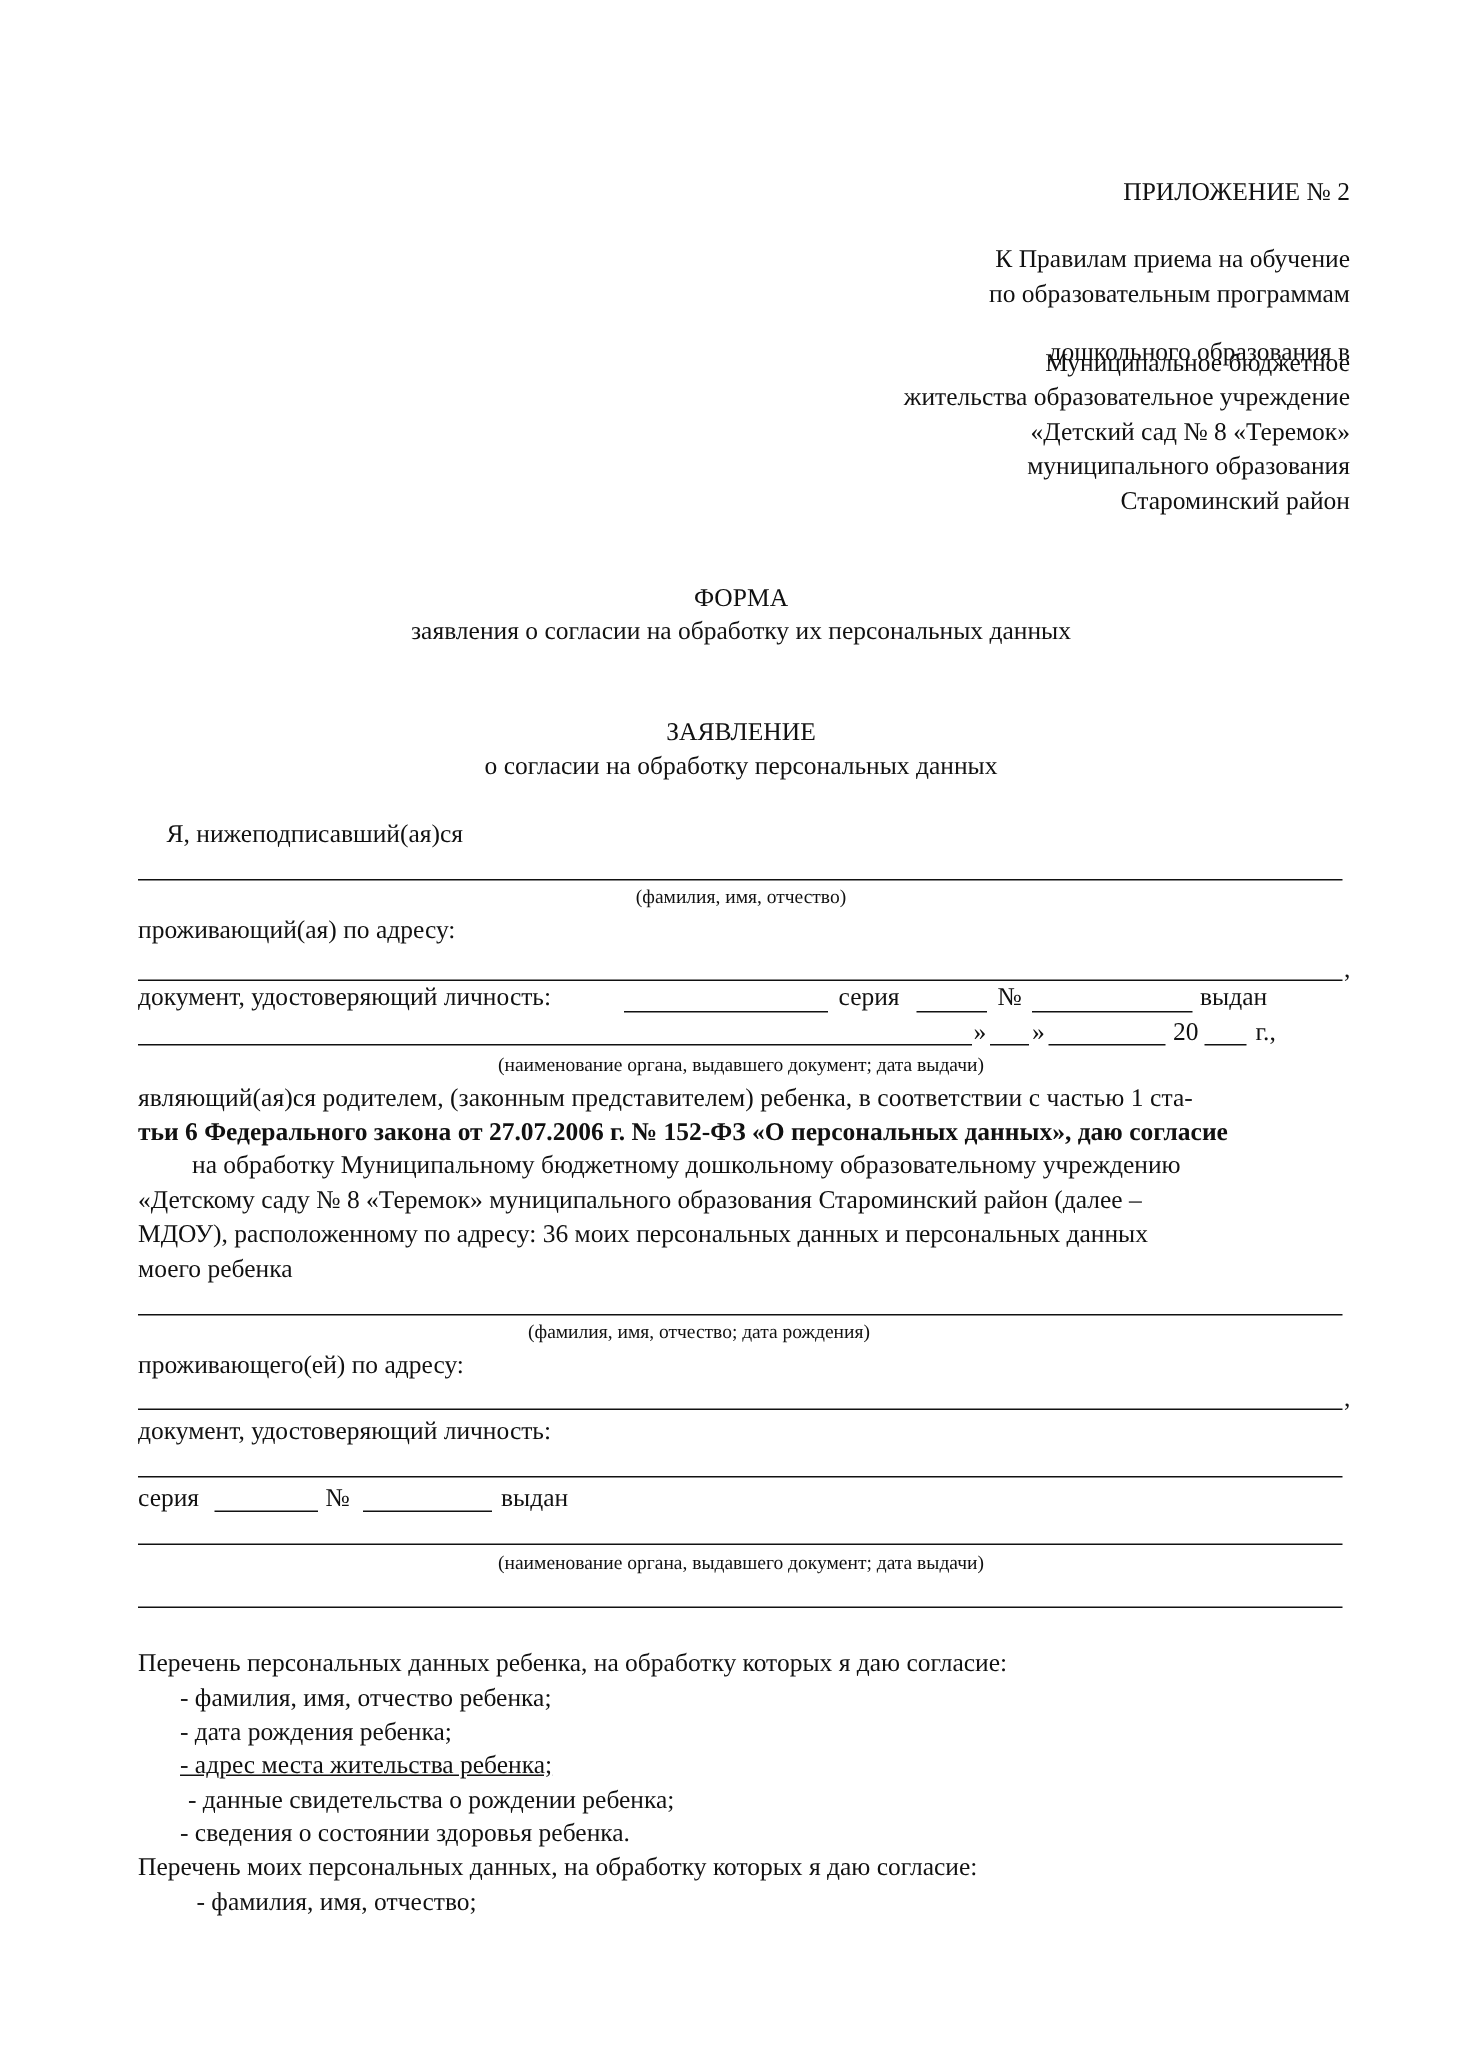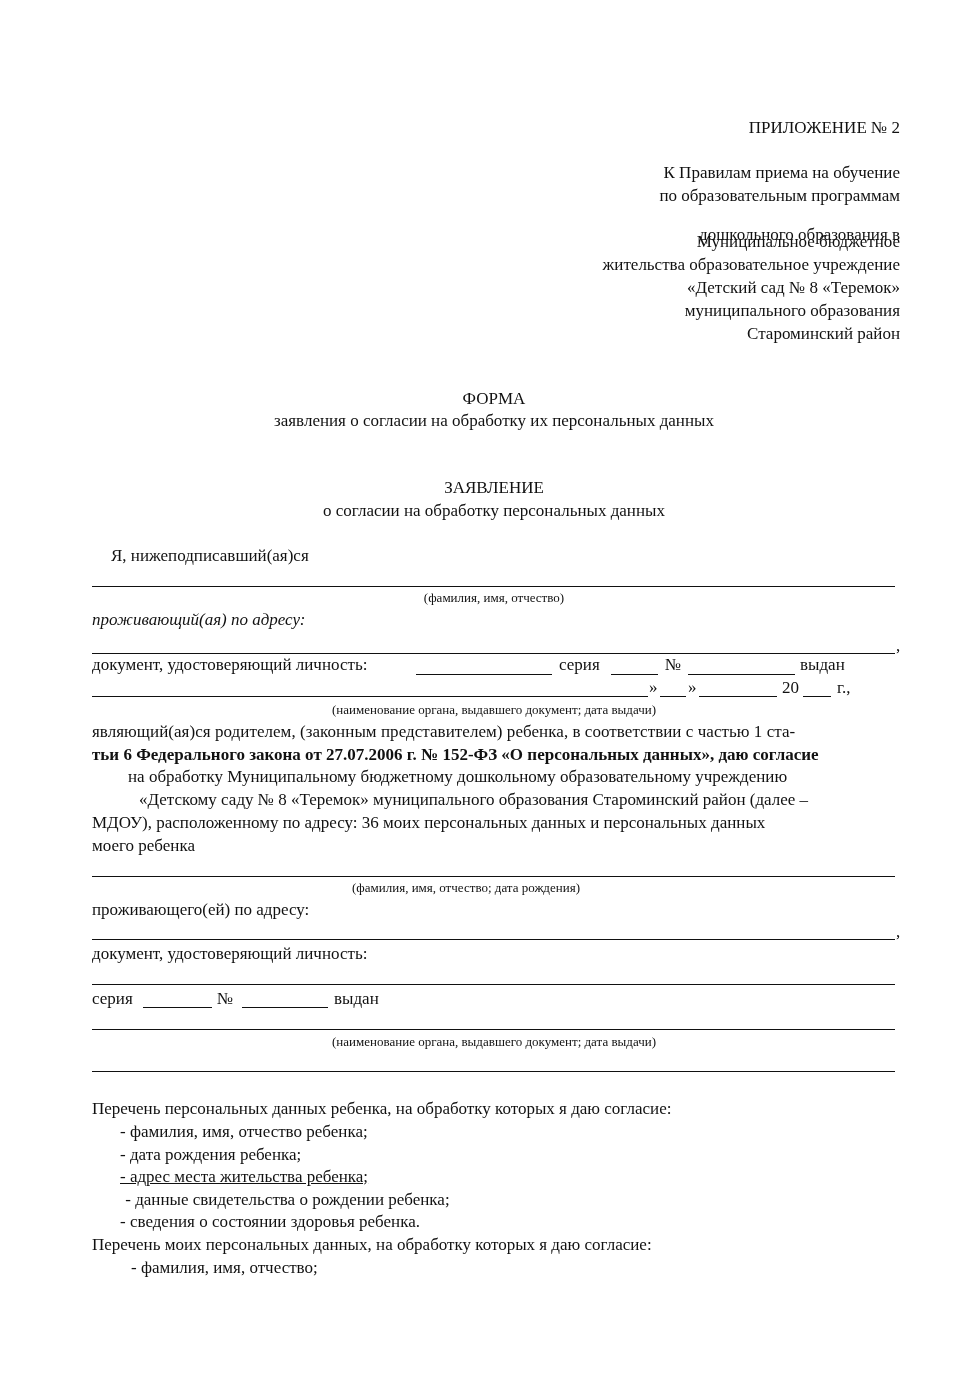--- a/index.html
+++ b/index.html
@@ -29,21 +29,21 @@
 <div class="t c" style="top:389px;">ФОРМА</div>
 <div class="t c" style="top:411px;">заявления о согласии на обработку их персональных данных</div>
 
 <div class="t c" style="top:478px;">ЗАЯВЛЕНИЕ</div>
 <div class="t c" style="top:501px;">о согласии на обработку персональных данных</div>
 
 <div class="t" style="left:111px; top:546px;">Я, нижеподписавший(ая)ся</div>
 <div class="line" style="left:92px; width:803px; top:586px;"></div>
 <div class="t small c" style="top:590px;">(фамилия, имя, отчество)</div>
 
-<div class="t" style="left:92px; top:610px;font-style:italic;">проживающий(ая) по адресу:</div>
+<div class="t" style="left:92px; top:610px;">проживающий(ая) по адресу:</div>
 <div class="line" style="left:92px; width:803px; top:653px;"></div>
 <div class="t" style="left:896px; top:636px;">,</div>
 
 <div class="t" style="left:92px; top:655px;">документ, удостоверяющий личность:</div>
 <div class="line" style="left:416px; width:136px; top:674px;"></div>
 <div class="t" style="left:559px; top:655px;">серия</div>
 <div class="line" style="left:611px; width:47px; top:674px;"></div>
 <div class="t" style="left:665px; top:655px;">№</div>
 <div class="line" style="left:688px; width:107px; top:674px;"></div>
 <div class="t" style="left:800px; top:655px;">выдан</div>
@@ -55,21 +55,21 @@
 <div class="line" style="left:699px; width:78px; top:696px;"></div>
 <div class="t" style="left:782px; top:678px;">20</div>
 <div class="line" style="left:803px; width:28px; top:696px;"></div>
 <div class="t" style="left:837px; top:678px;">г.,</div>
 <div class="t small c" style="top:702px;">(наименование органа, выдавшего документ; дата выдачи)</div>
 
 <div>
   <div class="t" style="left:92px; top:722px; letter-spacing:0.05px;">являющий(ая)ся родителем, (законным представителем) ребенка, в соответствии с частью 1 ста-</div>
   <div class="t" style="left:92px; top:745px;font-weight:bold;">тьи 6 Федерального закона от 27.07.2006 г. № 152-ФЗ «О персональных данных», даю согласие</div>
   <div class="t" style="left:92px; top:767px;margin-left:36px;">на обработку Муниципальному бюджетному дошкольному образовательному учреждению</div>
-  <div class="t" style="left:92px; top:790px;margin-left:47px;">«Детскому саду  № 8 «Теремок» муниципального образования Староминский район (далее –</div>
+  <div class="t" style="left:92px; top:790px;">«Детскому саду  № 8 «Теремок» муниципального образования Староминский район (далее –</div>
   <div class="t" style="left:92px; top:813px;">МДОУ), расположенному по адресу: 36 моих персональных данных и персональных данных</div>
   <div class="t" style="left:92px; top:836px;text-align:center;">моего ребенка</div>
 </div>
 
 <div class="line" style="left:92px; width:803px; top:876px;"></div>
 <div class="t small" style="left:352px; top:880px;">(фамилия, имя, отчество;  дата рождения)</div>
 
 <div class="t" style="left:92px; top:900px;">проживающего(ей) по адресу:</div>
 <div class="line" style="left:92px; width:803px; top:939px;"></div>
 <div class="t" style="left:896px; top:922px;">,</div>

